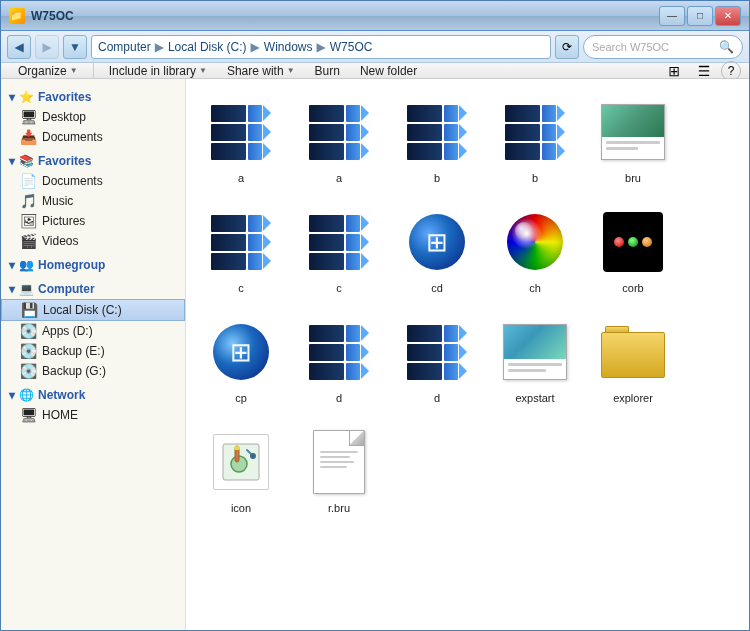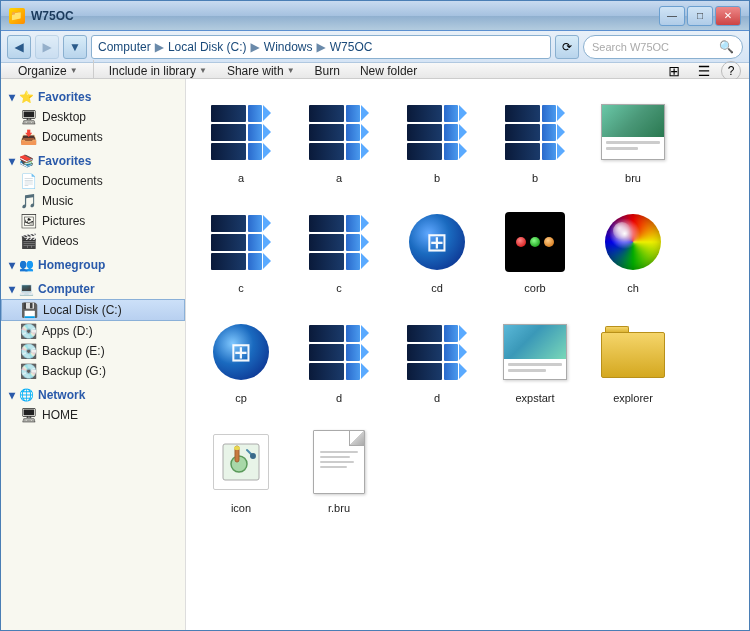--- a/index.html
+++ b/index.html
@@ -714,38 +714,38 @@
 
         <div class="file-item">
           <div class="file-icon-area">
             <div class="win-logo-sm">⊞</div>
           </div>
           <div class="file-label">cd</div>
         </div>
 
         <div class="file-item">
           <div class="file-icon-area">
+            <div class="orb-multi" style="position:relative;">
+              <div style="position:absolute;top:8px;left:8px;width:18px;height:18px;border-radius:50%;background:radial-gradient(circle at 35% 35%, rgba(255,255,255,0.8) 0%, transparent 70%);"></div>
+            </div>
+          </div>
+          <div class="file-label">ch</div>
+        </div>
+
+        <div class="file-item">
+          <div class="file-icon-area">
             <div style="width:60px;height:60px;border-radius:4px;background:#000;display:flex;align-items:center;justify-content:center;gap:4px;flex-direction:column;">
               <div style="display:flex;gap:4px;">
                 <div class="dot-red"></div>
                 <div class="dot-green"></div>
                 <div class="dot-orange"></div>
               </div>
             </div>
           </div>
           <div class="file-label">corb</div>
-        </div>
-
-        <div class="file-item">
-          <div class="file-icon-area">
-            <div class="orb-multi" style="position:relative;">
-              <div style="position:absolute;top:8px;left:8px;width:18px;height:18px;border-radius:50%;background:radial-gradient(circle at 35% 35%, rgba(255,255,255,0.8) 0%, transparent 70%);"></div>
-            </div>
-          </div>
-          <div class="file-label">ch</div>
         </div>
 
         <div class="file-item">
           <div class="file-icon-area">
             <div style="width:56px;height:56px;border-radius:50%;background:radial-gradient(circle at 35% 35%, #80c8ff 0%, #1a6abf 40%, #082080 100%);display:flex;align-items:center;justify-content:center;font-size:26px;color:rgba(255,255,255,0.95);">⊞</div>
           </div>
           <div class="file-label">cp</div>
         </div>
 
         <div class="file-item">

